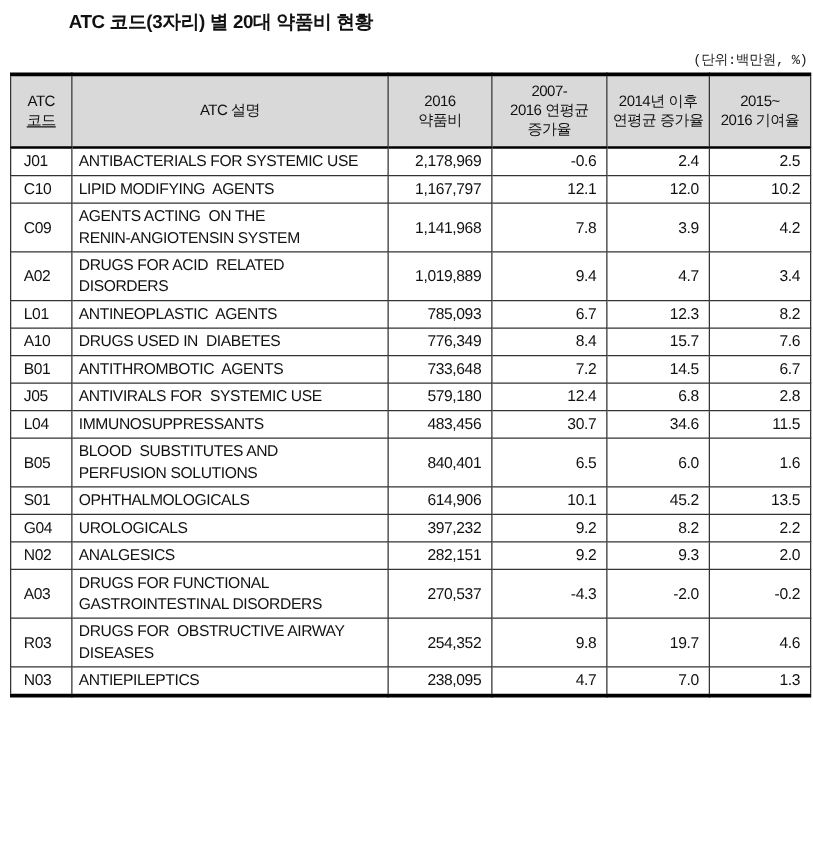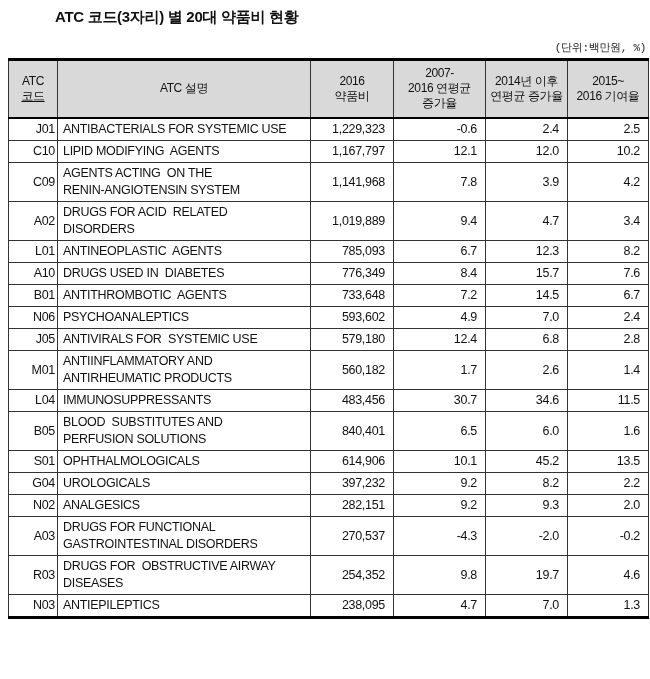--- a/index.html
+++ b/index.html
@@ -68,21 +68,21 @@
 
   tbody td {
     border: 1px solid #333;
     font-size: 12.5px;
     line-height: 16px;
     height: 20px;
     vertical-align: middle;
     letter-spacing: -0.3px;
     color: #111;
   }
-  td.c-code { text-align: right; padding: 1px 2px; }
+  td.c-code { text-align: left; padding: 1px 10px; }
   td.c-desc {
     text-align: left;
     padding: 2px 4px 2px 5px;
     white-space: pre-wrap;
     line-height: 17px;
   }
   td.c-num { text-align: right; padding: 1px 8px 1px 2px; }
 </style>
 </head>
 <body>
@@ -115,21 +115,21 @@
         <th>2014년 이후
 연평균 증가율</th>
         <th>2015~
 2016 기여율</th>
       </tr>
     </thead>
     <tbody>
         <tr>
     <td class="c-code">J01</td>
     <td class="c-desc">ANTIBACTERIALS FOR SYSTEMIC USE</td>
-    <td class="c-num">1,229,323</td>
+    <td class="c-num">2,178,969</td>
     <td class="c-num">-0.6</td>
     <td class="c-num">2.4</td>
     <td class="c-num">2.5</td>
   </tr>
         <tr>
     <td class="c-code">C10</td>
     <td class="c-desc">LIPID MODIFYING  AGENTS</td>
     <td class="c-num">1,167,797</td>
     <td class="c-num">12.1</td>
     <td class="c-num">12.0</td>
@@ -171,43 +171,26 @@
   </tr>
         <tr>
     <td class="c-code">B01</td>
     <td class="c-desc">ANTITHROMBOTIC  AGENTS</td>
     <td class="c-num">733,648</td>
     <td class="c-num">7.2</td>
     <td class="c-num">14.5</td>
     <td class="c-num">6.7</td>
   </tr>
         <tr>
-    <td class="c-code">N06</td>
-    <td class="c-desc">PSYCHOANALEPTICS</td>
-    <td class="c-num">593,602</td>
-    <td class="c-num">4.9</td>
-    <td class="c-num">7.0</td>
-    <td class="c-num">2.4</td>
-  </tr>
-        <tr>
     <td class="c-code">J05</td>
     <td class="c-desc">ANTIVIRALS FOR  SYSTEMIC USE</td>
     <td class="c-num">579,180</td>
     <td class="c-num">12.4</td>
     <td class="c-num">6.8</td>
     <td class="c-num">2.8</td>
-  </tr>
-        <tr>
-    <td class="c-code">M01</td>
-    <td class="c-desc">ANTIINFLAMMATORY AND
-ANTIRHEUMATIC PRODUCTS</td>
-    <td class="c-num">560,182</td>
-    <td class="c-num">1.7</td>
-    <td class="c-num">2.6</td>
-    <td class="c-num">1.4</td>
   </tr>
         <tr>
     <td class="c-code">L04</td>
     <td class="c-desc">IMMUNOSUPPRESSANTS</td>
     <td class="c-num">483,456</td>
     <td class="c-num">30.7</td>
     <td class="c-num">34.6</td>
     <td class="c-num">11.5</td>
   </tr>
         <tr>

